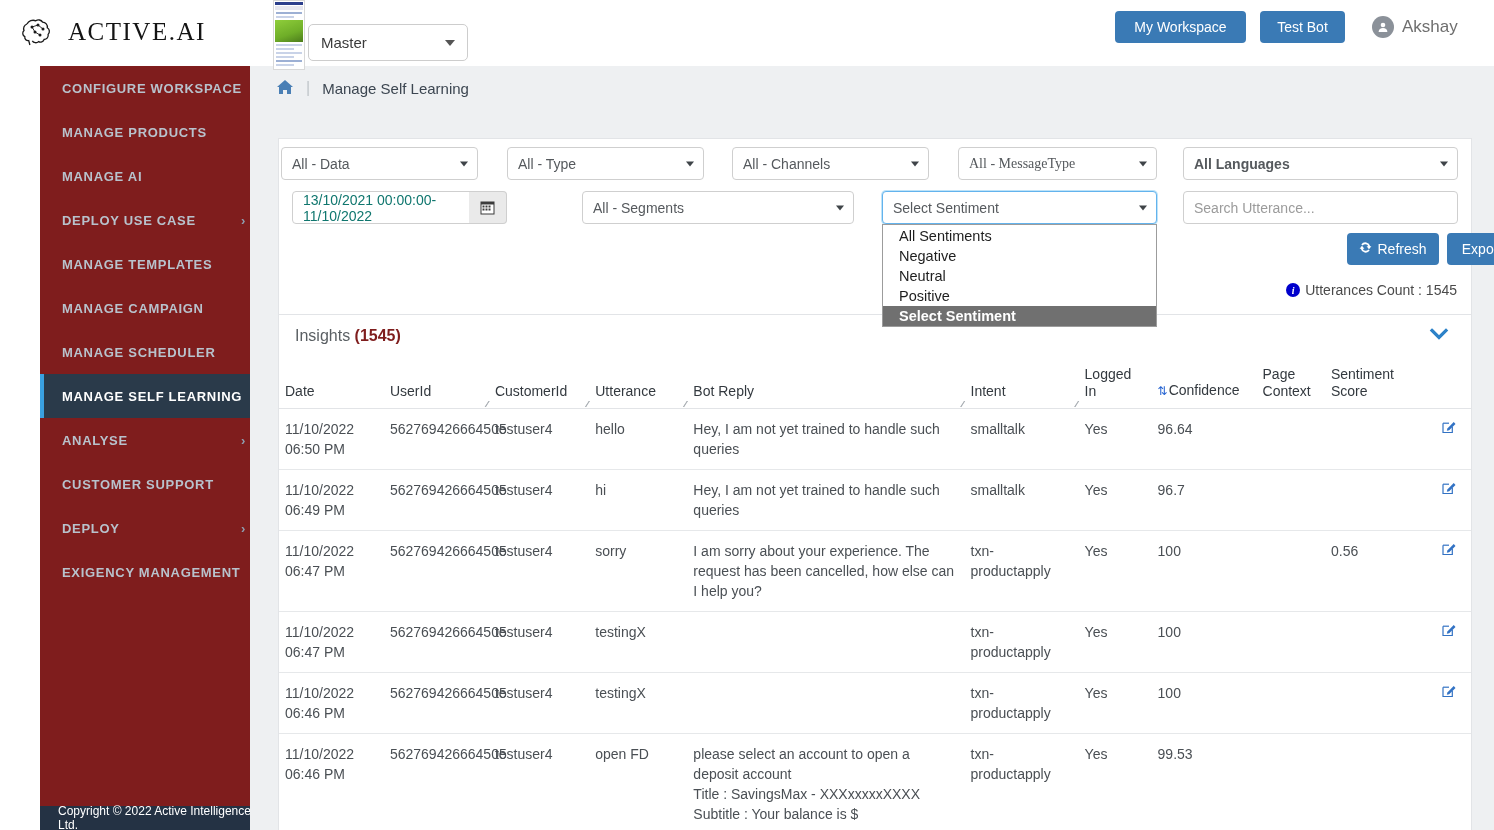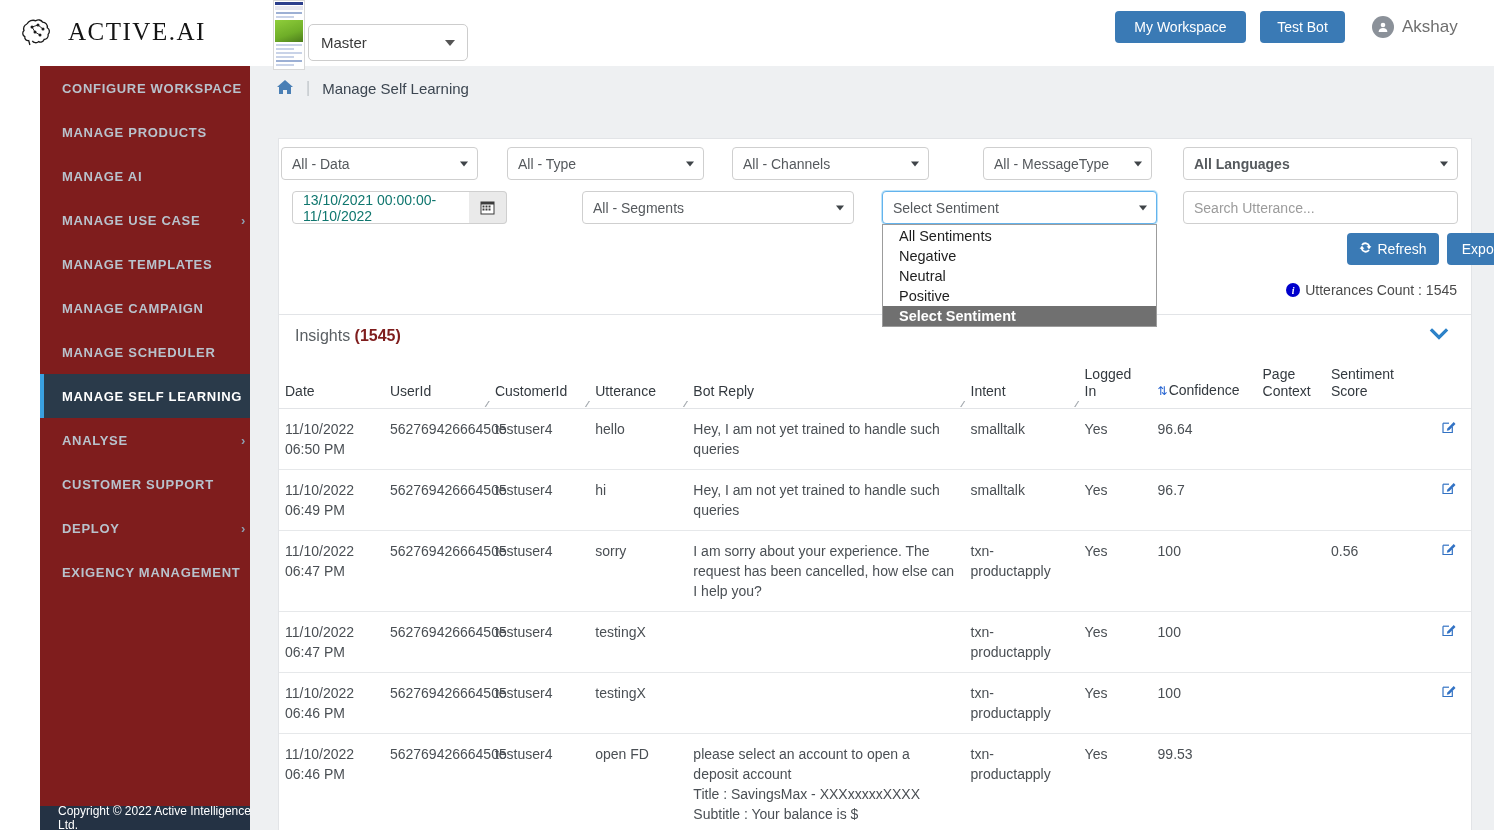--- a/index.html
+++ b/index.html
@@ -128,21 +128,21 @@
     border-left: 4.5px solid transparent; border-right: 4.5px solid transparent;
     border-top: 5.5px solid #3f4448;
   }
   .ctl.focused { border-color: #63b3ed; box-shadow: 0 0 0 1px #bee3f8; }
 
   .r1 { top: 8px; }
   .r2 { top: 52px; }
   #filter-data     { left: 2px;   width: 197px; }
   #filter-type     { left: 228px; width: 197px; }
   #filter-channels { left: 453px; width: 197px; }
-  #filter-msgtype  { left: 704px; width: 169px; }
+  #filter-msgtype  { left: 679px; width: 199px; font-family: Liberation Serif, serif; }
   #filter-language { left: 904px; width: 275px; font-weight: bold; }
 
   #daterange-input { left: 13px; width: 208px; padding-right: 40px; color: #0f766e; }
   #daterange-calbtn {
     position: absolute; left: 190px; top: 52px; width: 38px; height: 33px;
     border: 1px solid #cfcfcf; border-left: none; border-radius: 0 4px 4px 0;
     background: #eaeaea; display: flex; align-items: center; justify-content: center;
     cursor: pointer;
   }
   #filter-segments { left: 303px; width: 272px; }
@@ -276,21 +276,21 @@
     <div class="nav-item">
       <span>CONFIGURE WORKSPACE</span>
     </div>
     <div class="nav-item">
       <span>MANAGE PRODUCTS</span>
     </div>
     <div class="nav-item">
       <span>MANAGE AI</span>
     </div>
     <div class="nav-item">
-      <span>MANAGE USE CASE</span>
+      <span>DEPLOY USE CASE</span>
       <span class="nav-chevron">›</span>
     </div>
     <div class="nav-item">
       <span>MANAGE TEMPLATES</span>
     </div>
     <div class="nav-item">
       <span>MANAGE CAMPAIGN</span>
     </div>
     <div class="nav-item">
       <span>MANAGE SCHEDULER</span>

